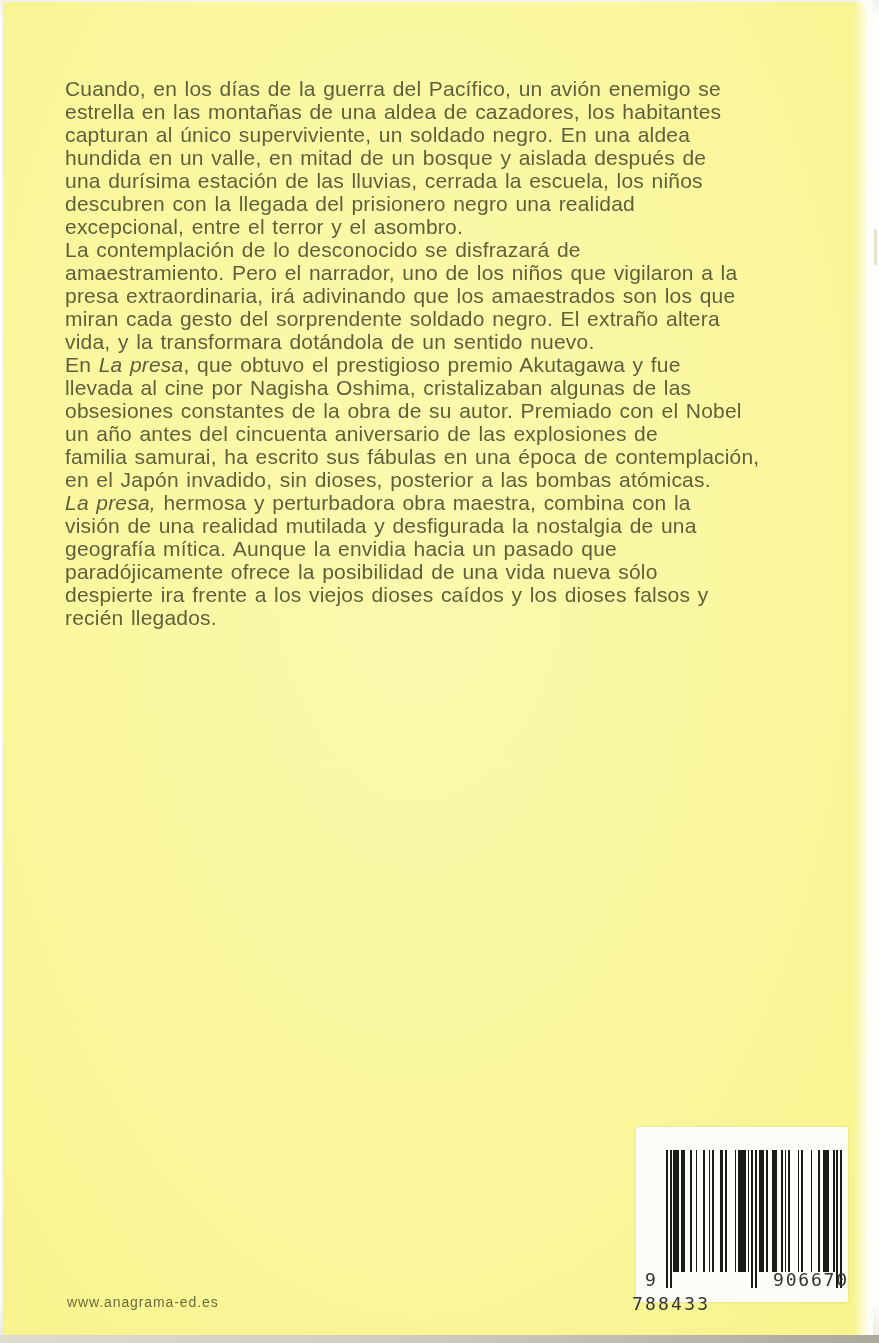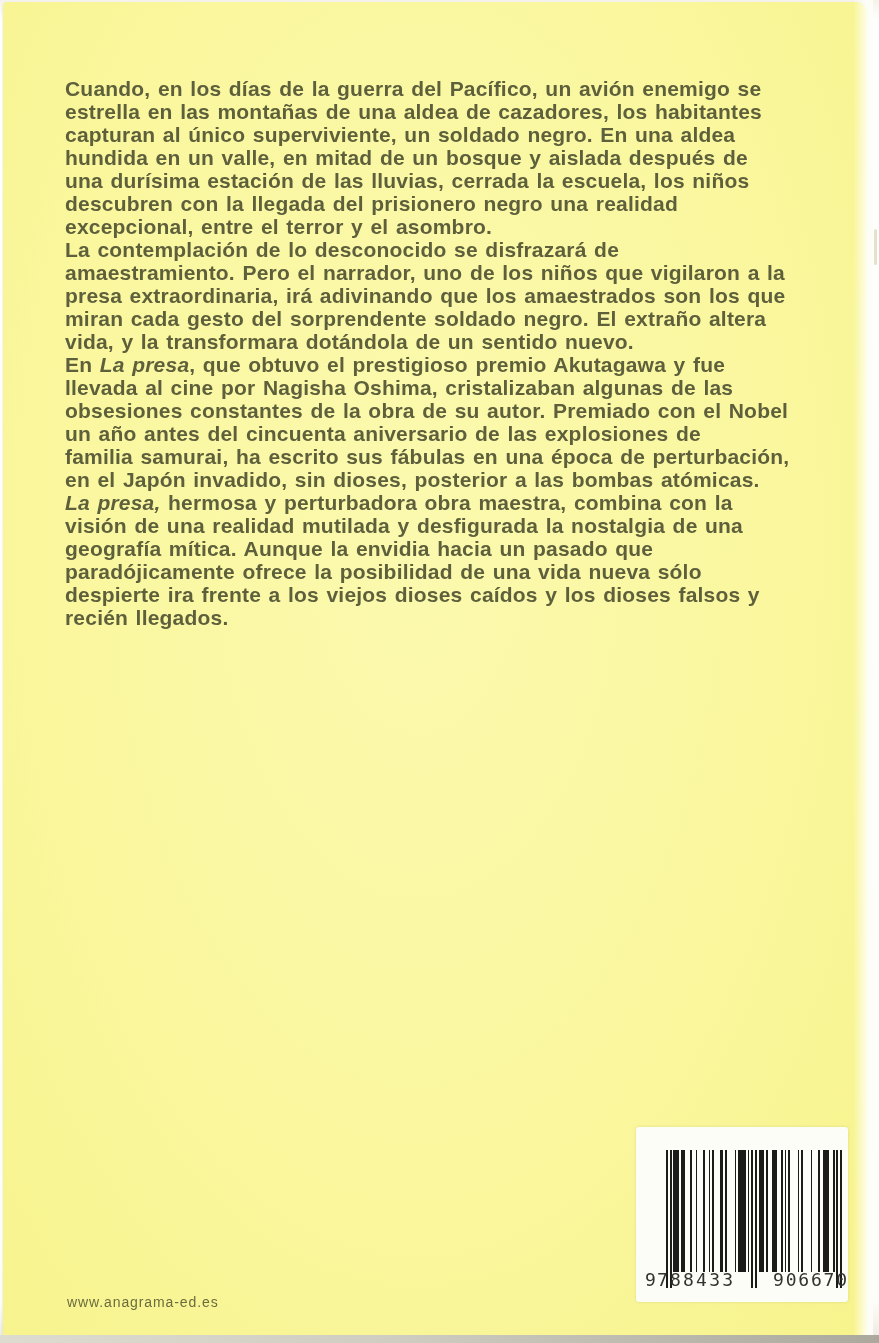--- a/index.html
+++ b/index.html
@@ -49,21 +49,20 @@
     left: 62px; top: 75px; width: 790px;
     font-size: 21px;
     line-height: 23px;
     letter-spacing: 0.2px;
     word-spacing: 1.5px;
     color: #5e603c;
   }
   .synopsis .line {
     white-space: nowrap;
     height: 23px;
-    font-weight: bold;
   }
   .synopsis i { font-style: italic; }
   
   .site {
     position: absolute;
     left: 64px; top: 1292px;
     font-size: 14px;
     letter-spacing: 0.9px;
     color: #6a6c3e;
   }
@@ -82,21 +81,21 @@
   }
   .bc-digit {
     position: absolute;
     top: 1271px;
     font-family: "DejaVu Sans Mono", "Liberation Mono", monospace;
     font-size: 18px;
     line-height: 18px;
     color: #33332f;
   }
   .bc-first  { left: 645px; }
-  .bc-left   { left: 657px; letter-spacing: 2.2px; }
+  .bc-left   { left: 632px; letter-spacing: 2.2px; margin-top: 24px; }
   .bc-right  { left: 773px; letter-spacing: 1.8px; }
 </style>
 </head>
 <body>
 
 <div class="page">
 
   <div class="cover">
 
     <div class="synopsis">
@@ -110,21 +109,21 @@
         <div class="line">excepcional, entre el terror y el asombro.</div>
         <div class="line">La contemplación de lo desconocido se disfrazará de</div>
         <div class="line">amaestramiento. Pero el narrador, uno de los niños que vigilaron a la</div>
         <div class="line">presa extraordinaria, irá adivinando que los amaestrados son los que</div>
         <div class="line">miran cada gesto del sorprendente soldado negro. El extraño altera</div>
         <div class="line">vida, y la transformara dotándola de un sentido nuevo.</div>
         <div class="line">En <i>La presa</i>, que obtuvo el prestigioso premio Akutagawa y fue</div>
         <div class="line">llevada al cine por Nagisha Oshima, cristalizaban algunas de las</div>
         <div class="line">obsesiones constantes de la obra de su autor. Premiado con el Nobel</div>
         <div class="line">un año antes del cincuenta aniversario de las explosiones de</div>
-        <div class="line">familia samurai, ha escrito sus fábulas en una época de perturbación,</div>
+        <div class="line">familia samurai, ha escrito sus fábulas en una época de contemplación,</div>
         <div class="line">en el Japón invadido, sin dioses, posterior a las bombas atómicas.</div>
         <div class="line"><i>La presa,</i> hermosa y perturbadora obra maestra, combina con la</div>
         <div class="line">visión de una realidad mutilada y desfigurada la nostalgia de una</div>
         <div class="line">geografía mítica. Aunque la envidia hacia un pasado que</div>
         <div class="line">paradójicamente ofrece la posibilidad de una vida nueva sólo</div>
         <div class="line">despierte ira frente a los viejos dioses caídos y los dioses falsos y</div>
         <div class="line">recién llegados.</div>
       </div>
 
     <div class="site">www.anagrama-ed.es</div>

